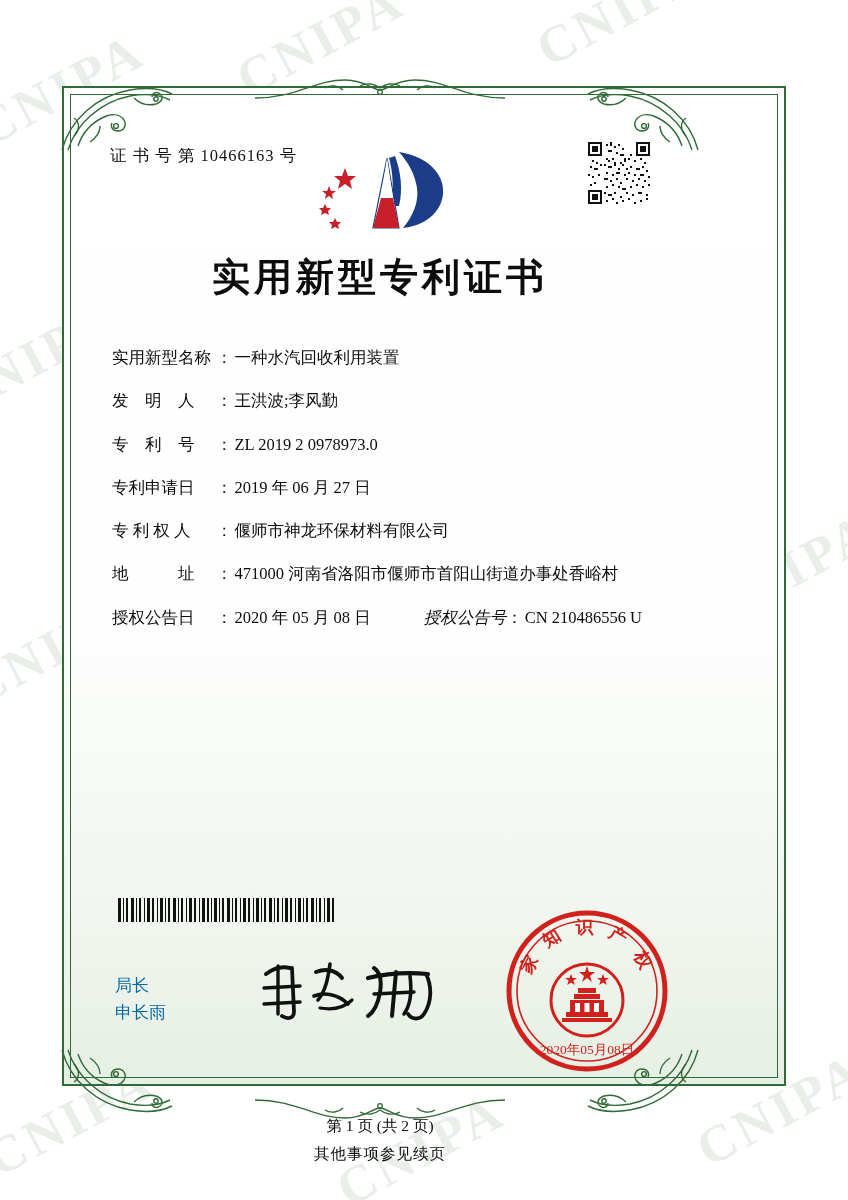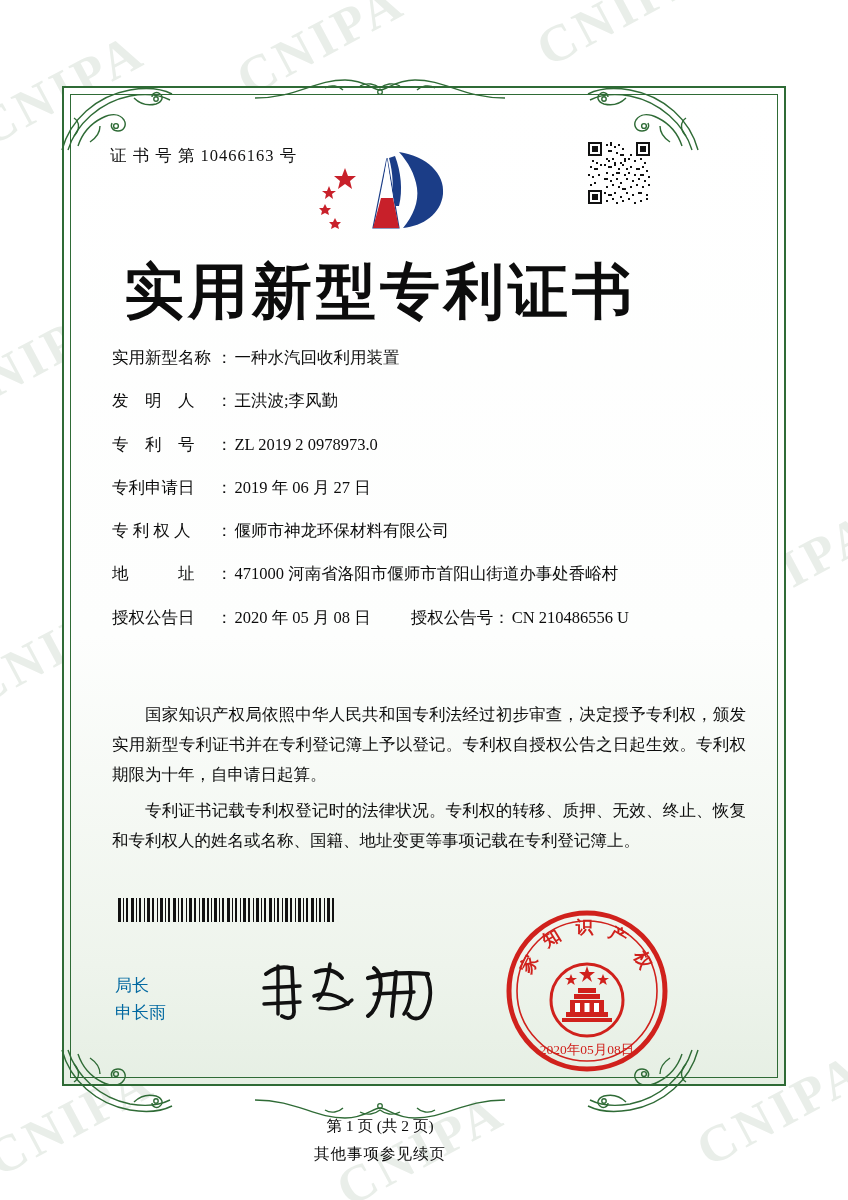--- a/index.html
+++ b/index.html
@@ -112,21 +112,21 @@
     width: 170px;
     height: 92px;
   }
   .logo svg { display: block; }
 
   .main-title {
     position: absolute;
     left: 0; right: 0;
     top: 252px;
     text-align: center;
-    font-size: 60px;
+    font-size: 38px;
     font-weight: bold;
     letter-spacing: 4px;
     color: #0c0c0c;
     font-family: "Liberation Serif", "DejaVu Serif", serif;
   }
 
   
   .fields {
     position: absolute;
     left: 112px;
@@ -153,21 +153,22 @@
   }
   .row .colon {
     flex: 0 0 auto;
     margin-right: 2px;
   }
   .row .value {
     flex: 1 1 auto;
     white-space: nowrap;
   }
   .row .value2-label {
-    margin-left: 40px;
+    margin-left: 53px;
+    font-style: italic;
   }
 
   
   .paras {
     position: absolute;
     left: 112px;
     top: 700px;
     width: 634px;
     font-size: 16.5px;
     color: #0c0c0c;
@@ -495,24 +496,20 @@
       <span class="label">授权公告日</span>
       <span class="colon">：</span>
       <span>2020 年 05 月 08 日</span>
       <span class="value2-label">授权公告号</span>
       <span class="colon">：</span>
       <span>CN 210486556 U</span>
     </div>
 
   </div>
 
-  <div class="paras">
-    <p>国家知识产权局依照中华人民共和国专利法经过初步审查，决定授予专利权，颁发实用新型专利证书并在专利登记簿上予以登记。专利权自授权公告之日起生效。专利权期限为十年，自申请日起算。</p>
-    <p>专利证书记载专利权登记时的法律状况。专利权的转移、质押、无效、终止、恢复和专利权人的姓名或名称、国籍、地址变更等事项记载在专利登记簿上。</p>
-  </div>
 
   <div class="barcode">
     <svg width="218" height="24" viewBox="0 0 218 24" shape-rendering="crispEdges">
       <rect width="218" height="24" fill="none"></rect>
       <g fill="#111111">
         <rect x="0" y="0" width="3" height="24"></rect>
           <rect x="5" y="0" width="1" height="24"></rect>
         <rect x="8" y="0" width="2" height="24"></rect>
           <rect x="13" y="0" width="3" height="24"></rect>
         <rect x="18" y="0" width="1" height="24"></rect>

